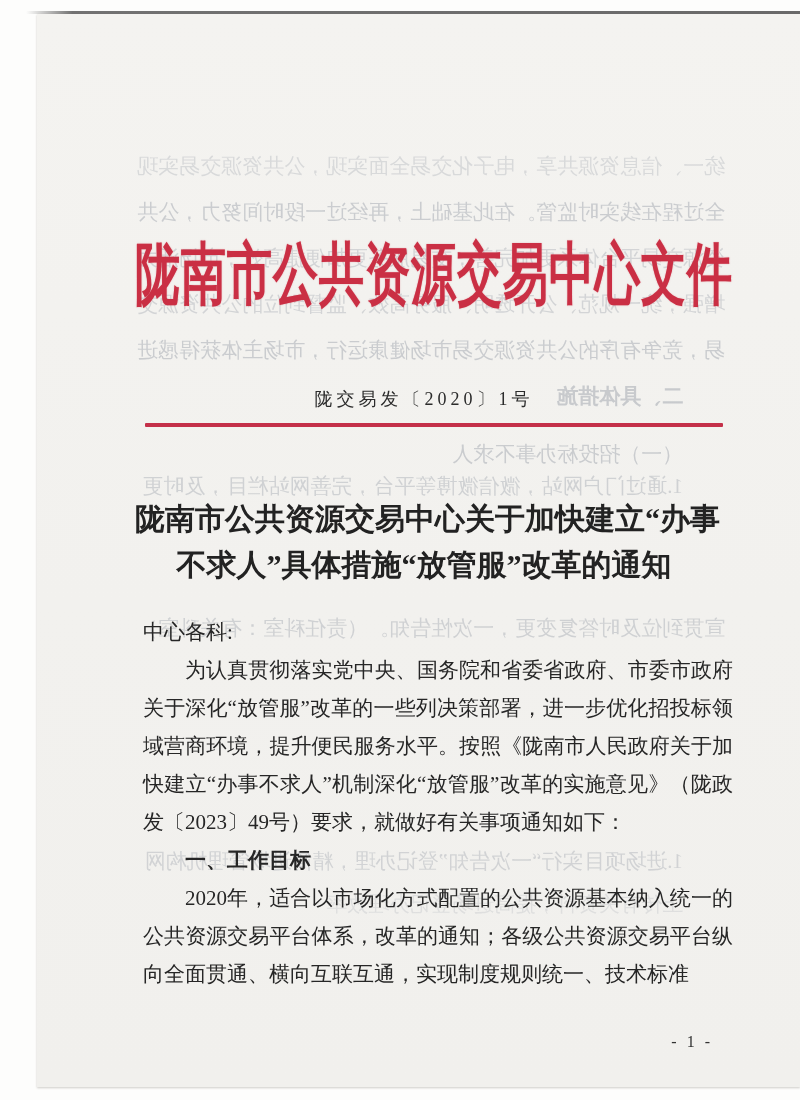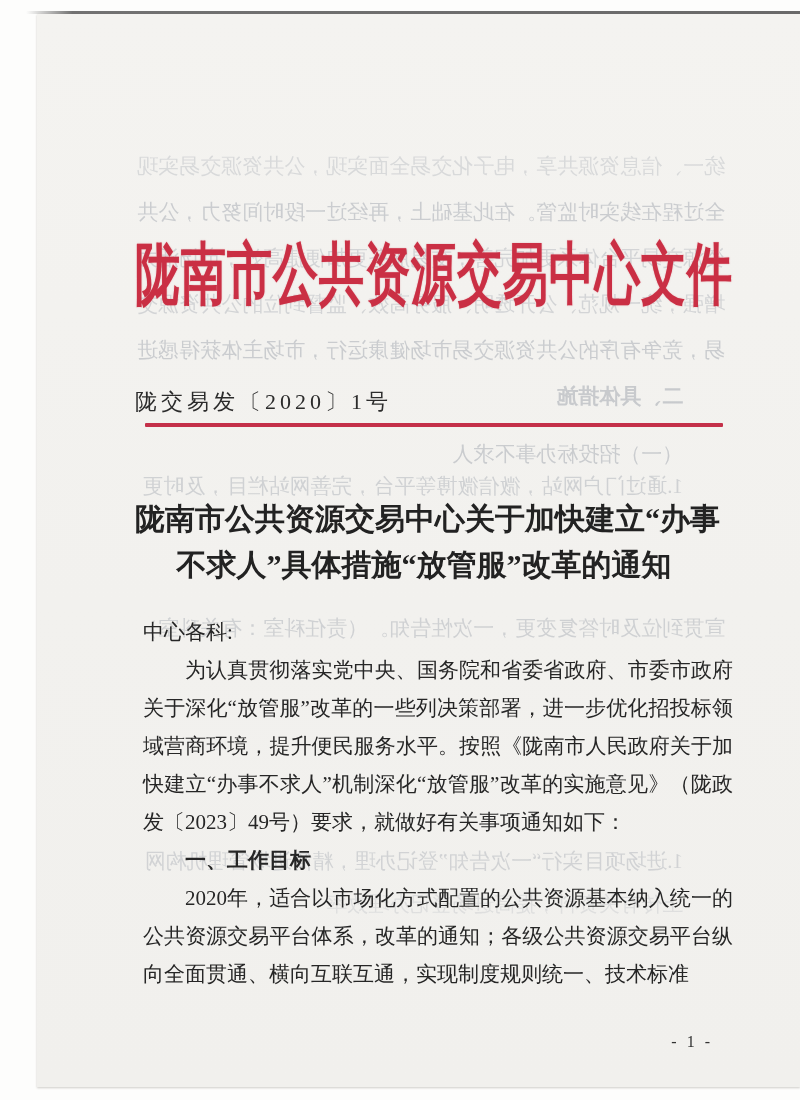--- a/index.html
+++ b/index.html
@@ -33,21 +33,21 @@
   
   .red-head{
     position:absolute;left:98px;top:217px;width:578px;
     text-align:center;font-weight:bold;color:#ca2f44;
     font-size:45px;line-height:1.32;letter-spacing:1px;white-space:nowrap;
     transform:scaleY(1.5);transform-origin:50% 0;
     text-shadow:0 0 1px rgba(202,47,68,.55);
   }
   .doc-number{
     position:absolute;left:98px;top:373px;width:578px;
-    font-size:22px;letter-spacing:4px;color:#2b2b2b;
+    text-align:center;font-size:18px;letter-spacing:4px;color:#2b2b2b;
   }
   .red-rule{
     position:absolute;left:108px;top:409px;width:578px;height:4px;
     background:#c43049;border-radius:1px;
   }
   .doc-title{
     position:absolute;left:98px;top:482px;width:578px;
     text-align:center;font-weight:bold;color:#222;
     font-size:30px;line-height:46px;white-space:nowrap;
   }

